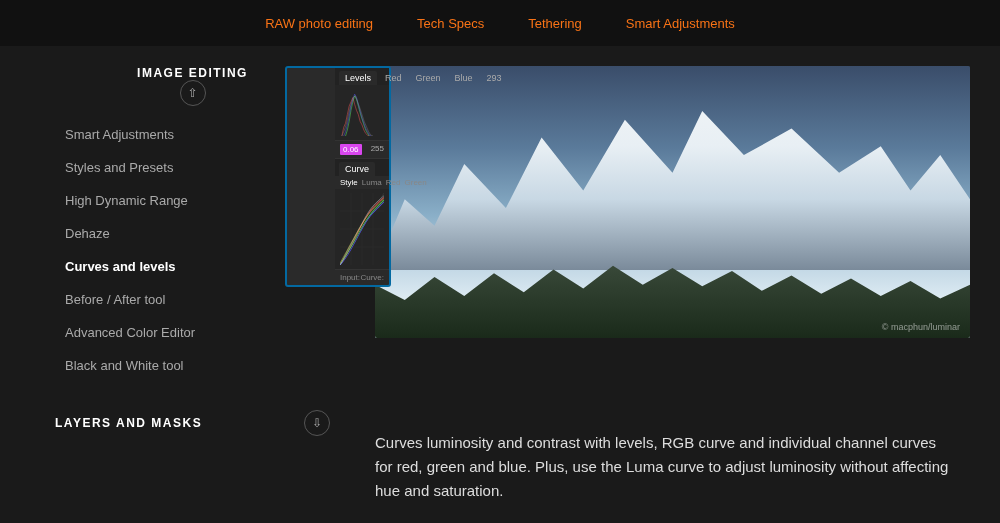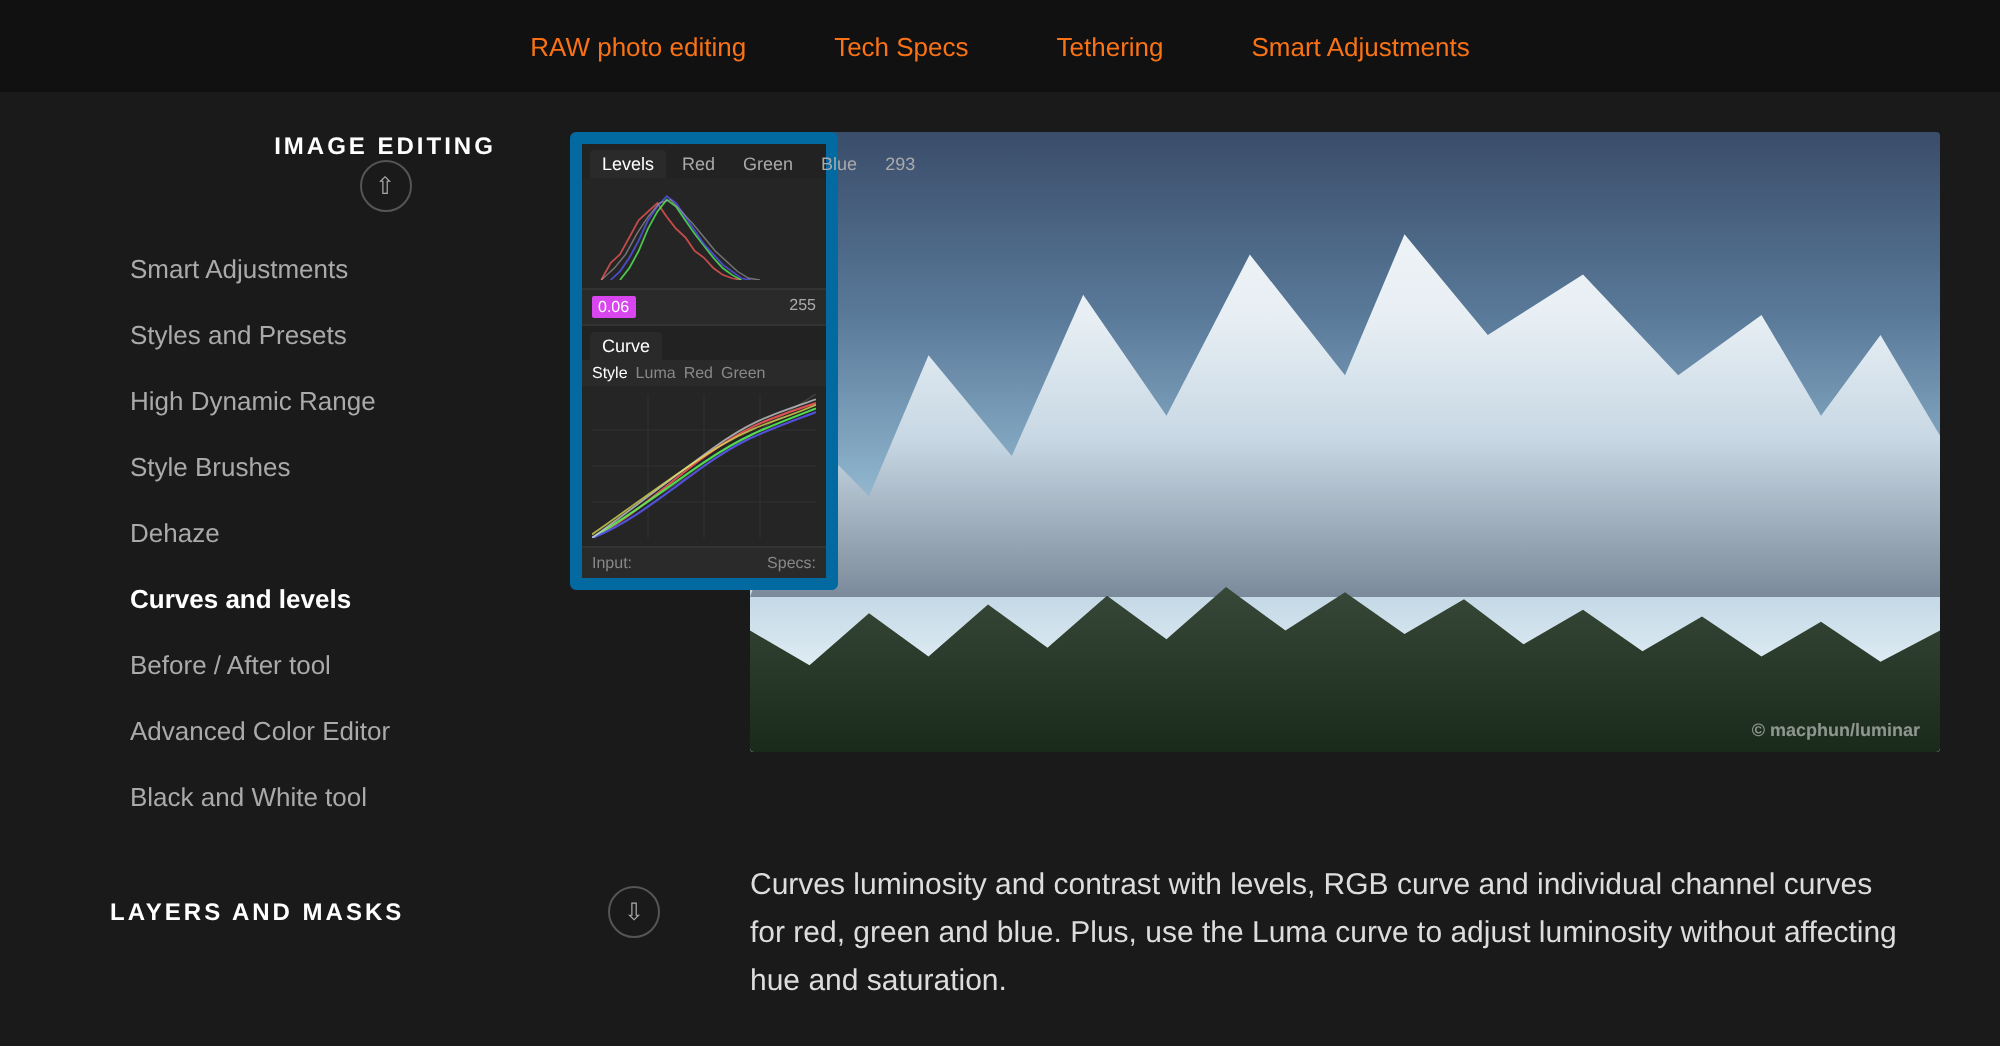--- a/index.html
+++ b/index.html
@@ -108,26 +108,25 @@
       gap: 16px;
     }
 
     .image-and-panel {
       position: relative;
       flex: 1;
     }
 
     .main-image {
       width: 100%;
-      height: 310px;
+      height: 272px;
       background: linear-gradient(160deg, #4a5c7a 0%, #2c3a52 20%, #1e2a3e 40%, #8ab4cc 60%, #c8dce8 70%, #e8f0f4 80%, #d0e0e8 90%, #4a5a6a 100%);
       border-radius: 2px;
       position: relative;
       overflow: hidden;
-      font-weight: bold;
     }
 
     
     .mountain-scene {
       position: absolute;
       bottom: 0;
       left: 0;
       right: 0;
       top: 0;
     }
@@ -164,25 +163,26 @@
       right: 10px;
       font-size: 9px;
       color: rgba(255,255,255,0.5);
     }
 
     
     .float-panel {
       position: absolute;
       top: 0;
       left: -90px;
-      width: 134px;
+      width: 106px;
       background: #2a2a2a;
-      border: 6px solid #0369a1;
+      border: 2px solid #0369a1;
       border-radius: 3px;
       font-size: 9px;
+      padding-left: 48px;
     }
 
     .panel-tab-bar {
       display: flex;
       background: #222;
       padding: 3px 4px 0;
       gap: 2px;
     }
     .panel-tab {
       padding: 2px 6px;
@@ -277,21 +277,20 @@
 
     <div class="section-header">
       <span class="section-title">IMAGE EDITING</span>
       <div class="section-toggle">⇧</div>
     </div>
 
     <ul class="sidebar-items">
       <li class="sidebar-item">Smart Adjustments</li>
       <li class="sidebar-item">Styles and Presets</li>
       <li class="sidebar-item">High Dynamic Range</li>
-      <li class="sidebar-item">Style Brushes</li>
       <li class="sidebar-item">Dehaze</li>
       <li class="sidebar-item active">Curves and levels</li>
       <li class="sidebar-item">Before / After tool</li>
       <li class="sidebar-item">Advanced Color Editor</li>
       <li class="sidebar-item">Black and White tool</li>
     </ul>
 
     <div class="section-header-bottom">
       <span class="section-title">LAYERS AND MASKS</span>
       <div class="section-toggle">⇩</div>
@@ -367,21 +366,21 @@
               <path d="M0,80 C20,72 40,55 60,40 S90,22 120,10" fill="none" stroke="#55e" stroke-width="1.2" opacity="0.9"></path>
 
               <path d="M0,80 C20,65 45,45 65,30 S95,12 120,3" fill="none" stroke="#ddd" stroke-width="1" opacity="0.7"></path>
 
               <path d="M0,78 C25,60 50,40 70,28 S100,15 120,6" fill="none" stroke="#ee5" stroke-width="1" opacity="0.7"></path>
             </svg>
           </div>
 
           <div class="panel-inputs">
             <span style="font-size:8px;color:#888;">Input:</span>
-            <span style="font-size:8px;color:#888;">Specs:</span>
+            <span style="font-size:8px;color:#888;">Curve:</span>
           </div>
         </div>
       </div>
 
     </div>
 
     <p class="description">Curves luminosity and contrast with levels, RGB curve and individual channel curves for red, green and blue. Plus, use the Luma curve to adjust luminosity without affecting hue and saturation.</p>
   </div>
 
 </div>

